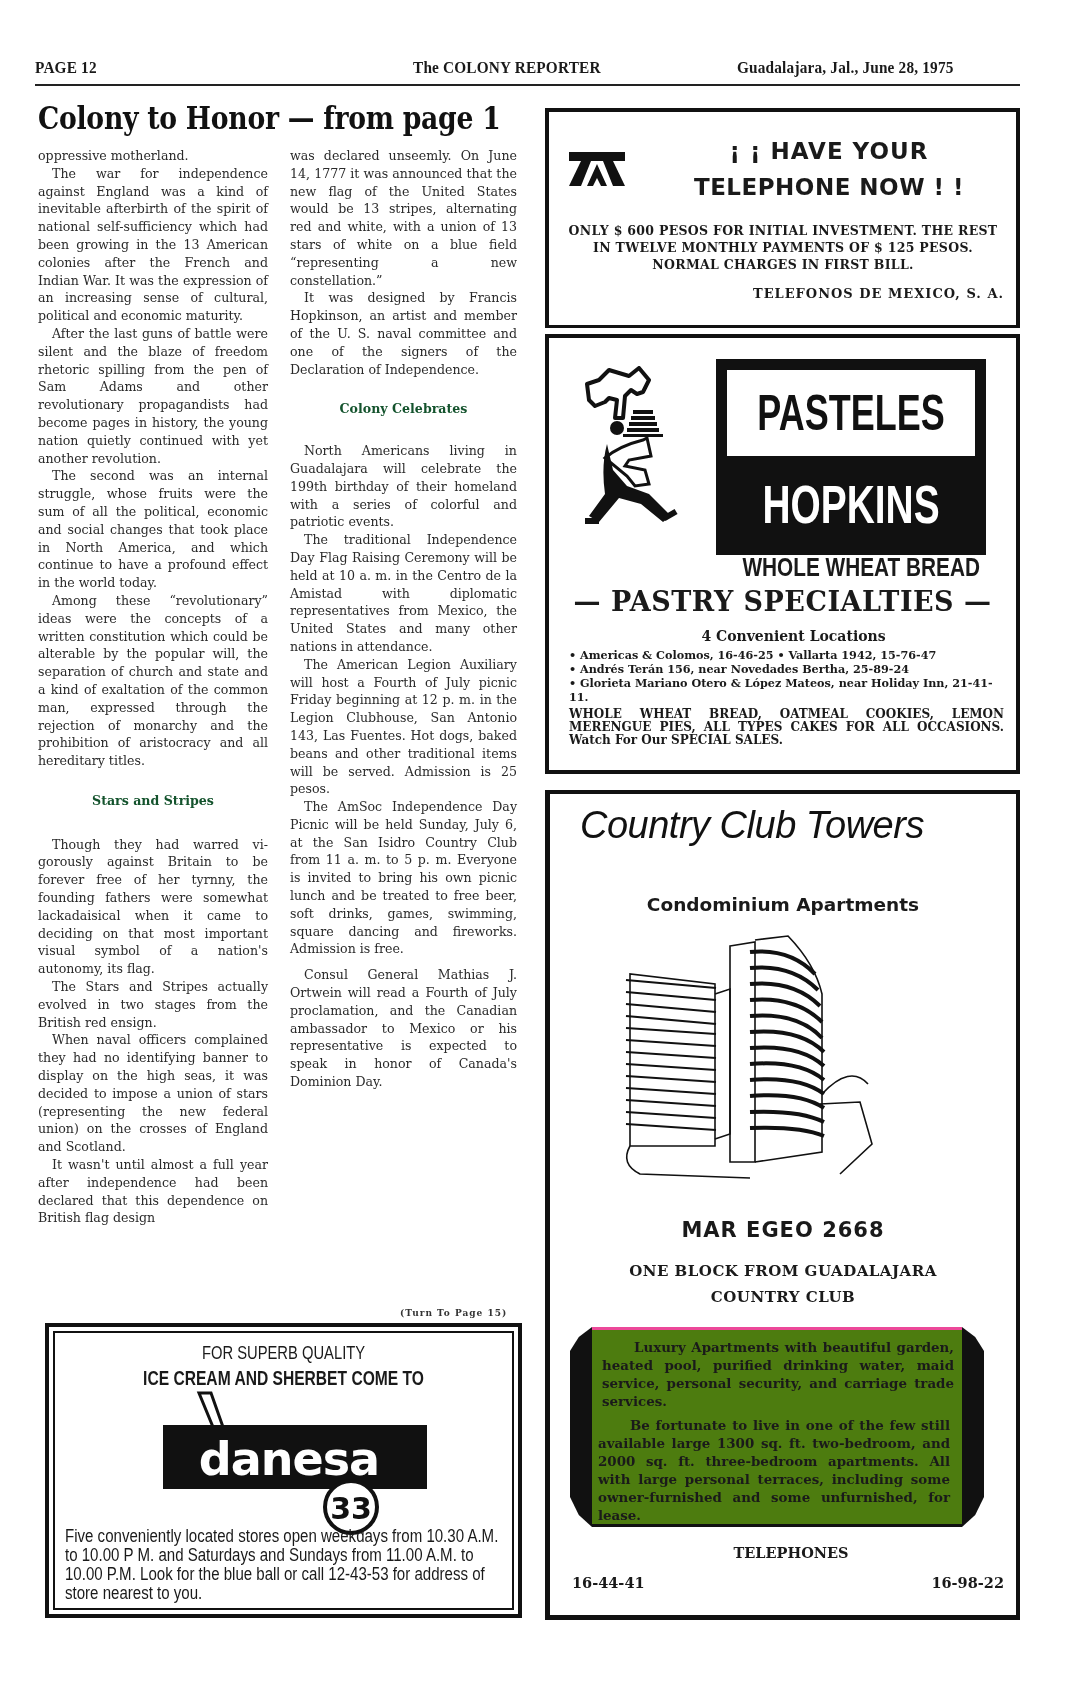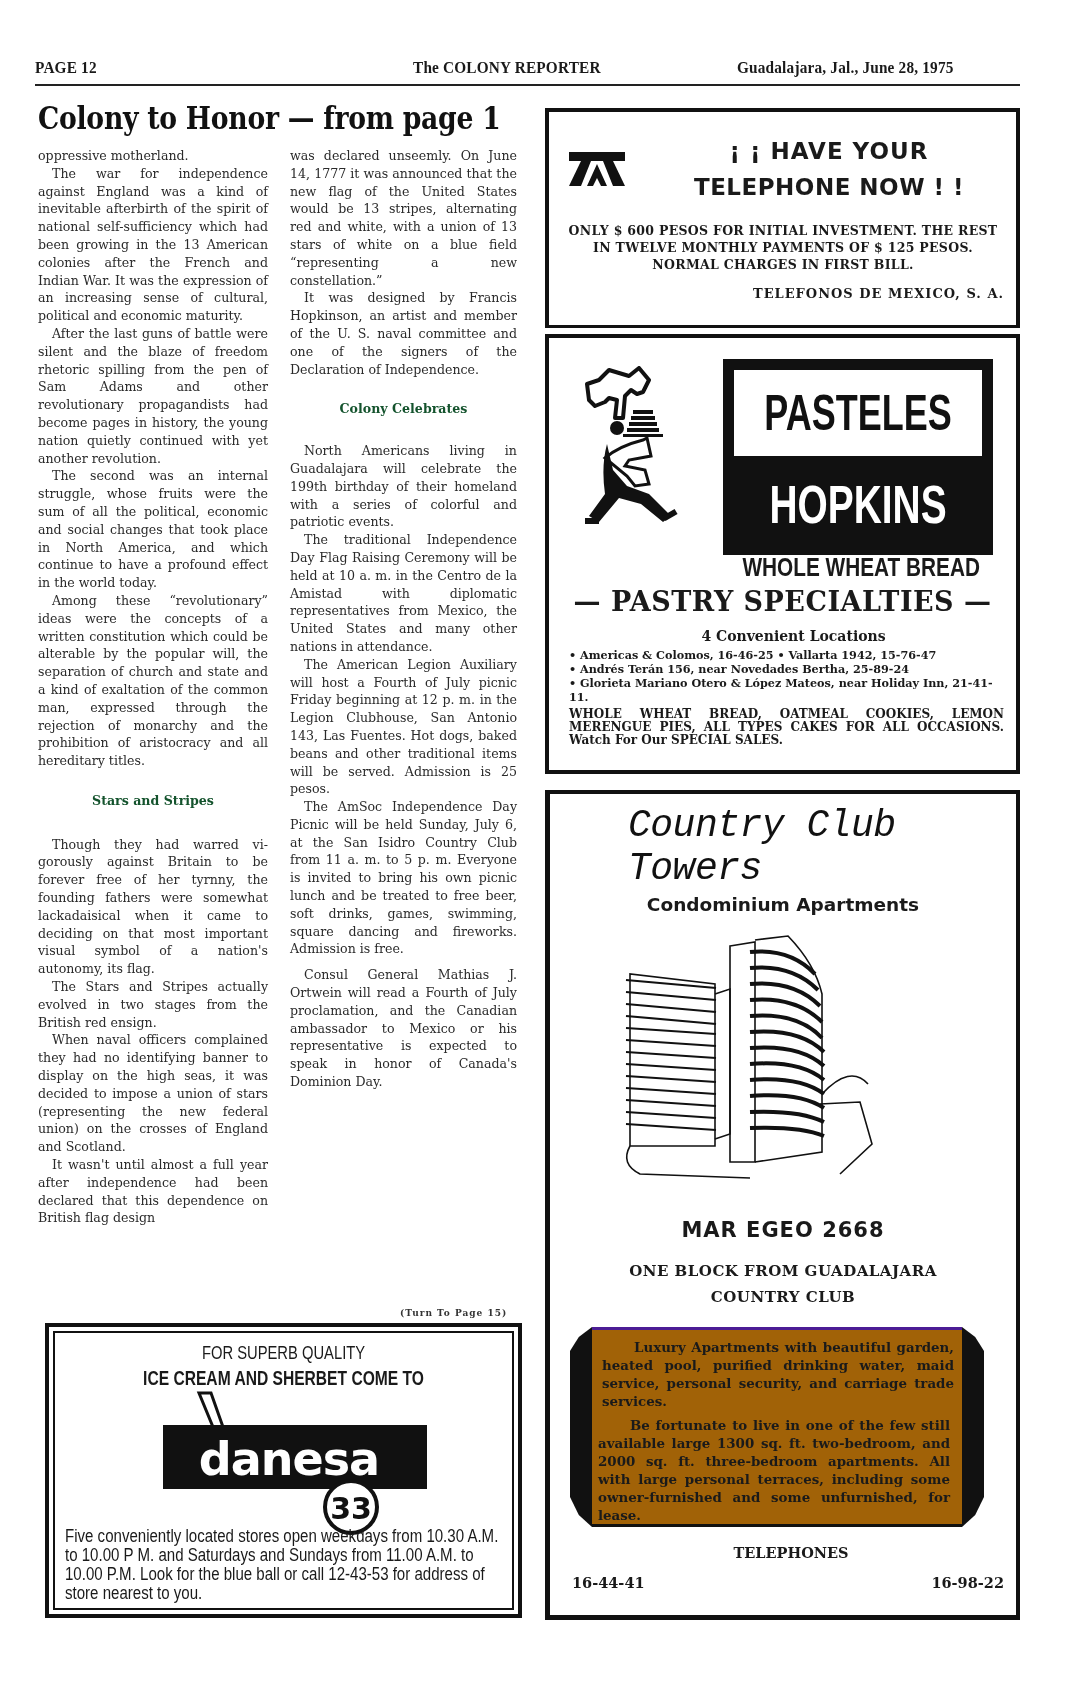--- a/index.html
+++ b/index.html
@@ -17,22 +17,22 @@
   .col .spacer { height: 8px; }
   .turn { position: absolute; font-size: 9px; letter-spacing: 1px; font-family: "DejaVu Serif", serif; font-weight: bold; color: #333; }
   
   .adbox { position: absolute; border: 4px solid #111; box-sizing: border-box; background: #fff; }
   .sans { font-family: "DejaVu Sans", sans-serif; }
   .serifb { font-family: "DejaVu Serif", serif; font-weight: bold; }
   .center { text-align: center; }
   .pasteles-box { position: absolute; background: #111; border: 3px solid #111; }
   .pasteles-top { position: absolute; background: #fff; }
   .cond { font-family: "Liberation Sans", sans-serif; font-weight: bold; transform: scaleX(0.72); transform-origin: center top; display: block; white-space: nowrap; }
-  .script { font-family: Liberation Mono, monospace; font-style: italic; margin-left: 48px; }
-  .luxury { position: absolute; border-top: 3px solid #4c1d95; border-bottom: 3px solid #111; background: #a16207; box-sizing: border-box; }
+  .script { font-family: Liberation Sans, sans-serif; font-style: italic; }
+  .luxury { position: absolute; border-top: 3px solid #ec4899; border-bottom: 3px solid #111; background: #4d7c0f; box-sizing: border-box; }
   .lux-side { position: absolute; background: #111; }
 </style>
 </head>
 <body>
 
 <div class="abs mast" style="left:35px;">PAGE 12</div>
 <div class="abs mast" style="left:413px;">The COLONY REPORTER</div>
 <div class="abs mast" style="left:737px;">Guadalajara, Jal., June 28, 1975</div>
 <div class="rule" style="left:35px; top:84px; width:985px;"></div>
 
@@ -84,21 +84,21 @@
     <rect x="54" y="44" width="20" height="4" fill="#111"></rect>
     <rect x="52" y="50" width="24" height="4" fill="#111"></rect>
     <rect x="50" y="56" width="28" height="4" fill="#111"></rect>
     <rect x="48" y="62" width="32" height="4" fill="#111"></rect>
     <rect x="44" y="68" width="40" height="3" fill="#111"></rect>
     <path d="M26 92 Q40 80 64 74 L68 72 L72 90 L50 94 L46 100 L66 104 L70 118 L56 120 L48 110 Z" fill="none" stroke="#111" stroke-width="3"></path>
     <path d="M28 78 Q22 100 26 128 L10 150 L20 156 L40 132 L62 138 L84 156 L92 150 L70 128 L48 120 L34 104 L28 78 Z" fill="#111"></path>
     <rect x="6" y="152" width="14" height="6" fill="#111"></rect>
     <rect x="84" y="146" width="14" height="6" fill="#111" transform="rotate(-30 91 149)"></rect>
   </svg>
-  <div class="pasteles-box" style="left:174px; top:21px; width:264px; height:190px;">
+  <div class="pasteles-box" style="left:167px; top:21px; width:264px; height:190px;">
     <div class="pasteles-top" style="left:8px; top:8px; width:248px; height:86px;"></div>
     <div class="abs center" style="left:0; top:16px; width:264px; color:#111; font-size:50px; line-height:70px;">
       <span class="cond">PASTELES</span>
     </div>
     <div class="abs center" style="left:0; top:106px; width:264px; color:#fff; font-size:54px; line-height:72px;">
       <span class="cond">HOPKINS</span>
     </div>
   </div>
   <div class="abs center" style="left:167px; top:214px; width:264px; font-size:26px; line-height:30px;">
     <span class="cond" style="transform:scaleX(0.8);">WHOLE WHEAT BREAD</span>

